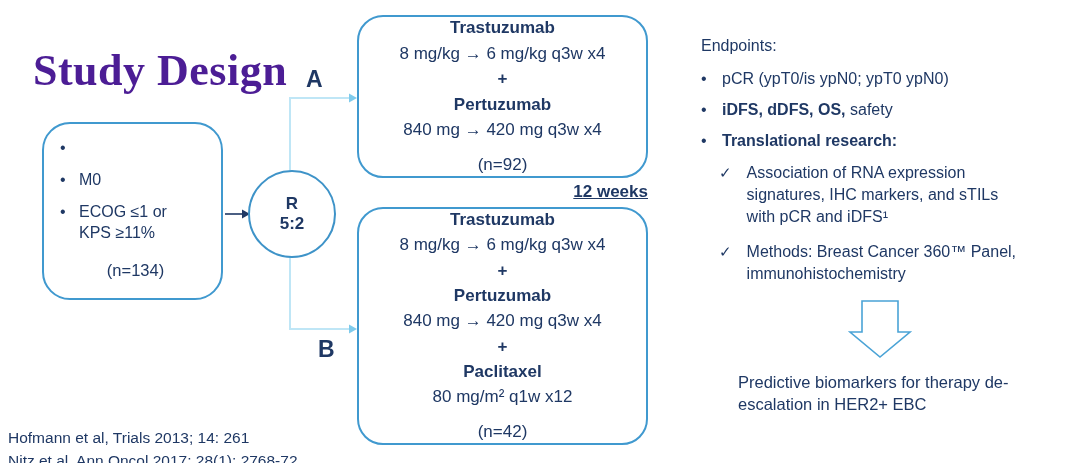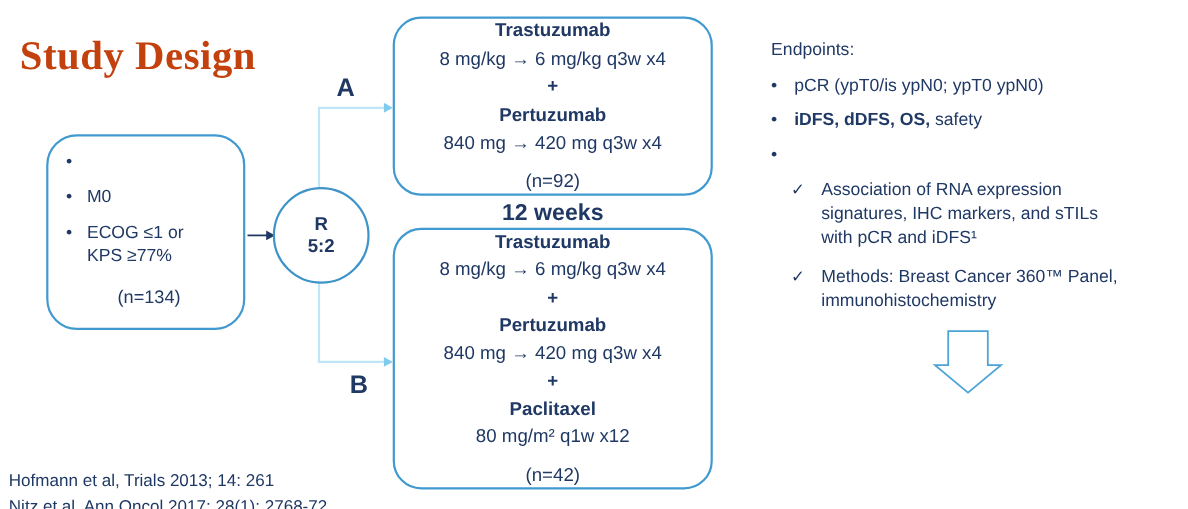--- a/index.html
+++ b/index.html
@@ -2,22 +2,22 @@
 <html><head>
 <meta charset="utf-8">
 <style>
   html,body{margin:0;padding:0;background:#ffffff;}
   .canvas{
     position:relative;width:1080px;height:463px;background:#ffffff;overflow:hidden;
     font-family:"Liberation Sans", sans-serif;color:#1f3864;
   }
   .connectors{position:absolute;left:0;top:0;z-index:0;}
   .title{
-    position:absolute;left:18px;top:30px;margin:0;
-    font-family:"Liberation Serif", serif;font-weight:700;font-size:37px;color:#c2410c;
+    position:absolute;left:18px;top:30px;margin:15px;
+    font-family:"Liberation Serif", serif;font-weight:700;font-size:44px;color:#4c1d95;
     letter-spacing:0.5px;z-index:2;
   }
   
   .elig-box{
     position:absolute;left:42px;top:122px;width:181px;height:178px;box-sizing:border-box;
     border:2px solid #4099cf;border-radius:28px;padding:13px 10px 8px 16px;z-index:1;
   }
   .li{display:flex;gap:11px;margin-bottom:11px;font-size:16px;line-height:21px;}
   .blt{width:8px;flex:0 0 auto;}
   .ln{display:block;}
@@ -37,22 +37,22 @@
     border:2px solid #4099cf;border-radius:26px;display:flex;flex-direction:column;
     align-items:center;justify-content:space-between;text-align:center;
     font-size:17px;line-height:22.5px;z-index:1;
   }
   .arm-box.a{top:15px;height:163px;}
   .arm-box.b{top:207px;height:238px;}
   .row{white-space:nowrap;}
   .bold{font-weight:700;}
   .n-label{margin-top:9px;}
   .duration{
-    position:absolute;left:357px;top:182px;width:291px;text-align:center;
-    font-weight:700;font-size:21px;z-index:2;
+    position:absolute;left:357px;top:182px;width:291px;text-align:right;
+    font-weight:700;font-size:17px;z-index:2;text-decoration:underline;
   }
   
   .endpoints{position:absolute;left:701px;top:36px;width:375px;font-size:16px;z-index:1;}
   .ep-heading{margin-bottom:14px;line-height:19px;}
   .ep-item{display:flex;gap:13px;margin-bottom:11px;line-height:20px;}
   .ep-sub{display:flex;gap:15px;margin-left:18px;margin-bottom:13px;line-height:22px;}
   .ep-sub .ep-text{width:272px;}
   .chk{flex:0 0 auto;font-size:15px;}
   .conclusion{position:absolute;left:738px;top:371px;width:300px;font-size:16.5px;line-height:22px;z-index:1;}
   .footnote{position:absolute;left:778px;top:436px;width:300px;text-align:right;font-size:16px;z-index:1;}
@@ -82,21 +82,21 @@
     <div class="li">
       <span class="blt">•</span>
       <span class="txt">
         <span class="ln">M0</span>
       </span>
     </div>
     <div class="li">
       <span class="blt">•</span>
       <span class="txt">
         <span class="ln">ECOG ≤1 or</span>
-        <span class="ln">KPS ≥77%</span>
+        <span class="ln">KPS ≥11%</span>
       </span>
     </div>
     <div class="n-center">(n=134)</div>
   </div>
 
   <div class="r-circle">
     <span>R</span>
     <span>5:2</span>
   </div>
 
@@ -131,31 +131,33 @@
     <div class="ep-item">
       <span class="blt">•</span>
       <span class="ep-text">pCR (ypT0/is ypN0; ypT0 ypN0)</span>
     </div>
     <div class="ep-item">
       <span class="blt">•</span>
       <span class="ep-text"><span class="bold">iDFS, dDFS, OS,</span> <span>safety</span></span>
     </div>
     <div class="ep-item">
       <span class="blt">•</span>
+      <span class="ep-text bold">Translational research:</span>
     </div>
     <div class="ep-sub">
       <span class="chk">✓</span>
       <span class="ep-text">Association of RNA expression signatures, IHC markers, and sTILs with pCR and iDFS¹</span>
     </div>
     <div class="ep-sub">
       <span class="chk">✓</span>
       <span class="ep-text">Methods: Breast Cancer 360™ Panel, immunohistochemistry</span>
     </div>
   </div>
 
+  <div class="conclusion">Predictive biomarkers for therapy de-escalation in HER2+ EBC</div>
 
 
   <div class="references">
     <div>Hofmann et al, Trials 2013; 14: 261</div>
     <div>Nitz et al, Ann Oncol 2017; 28(1): 2768-72</div>
   </div>
 
 </div>
 
 </body></html>

